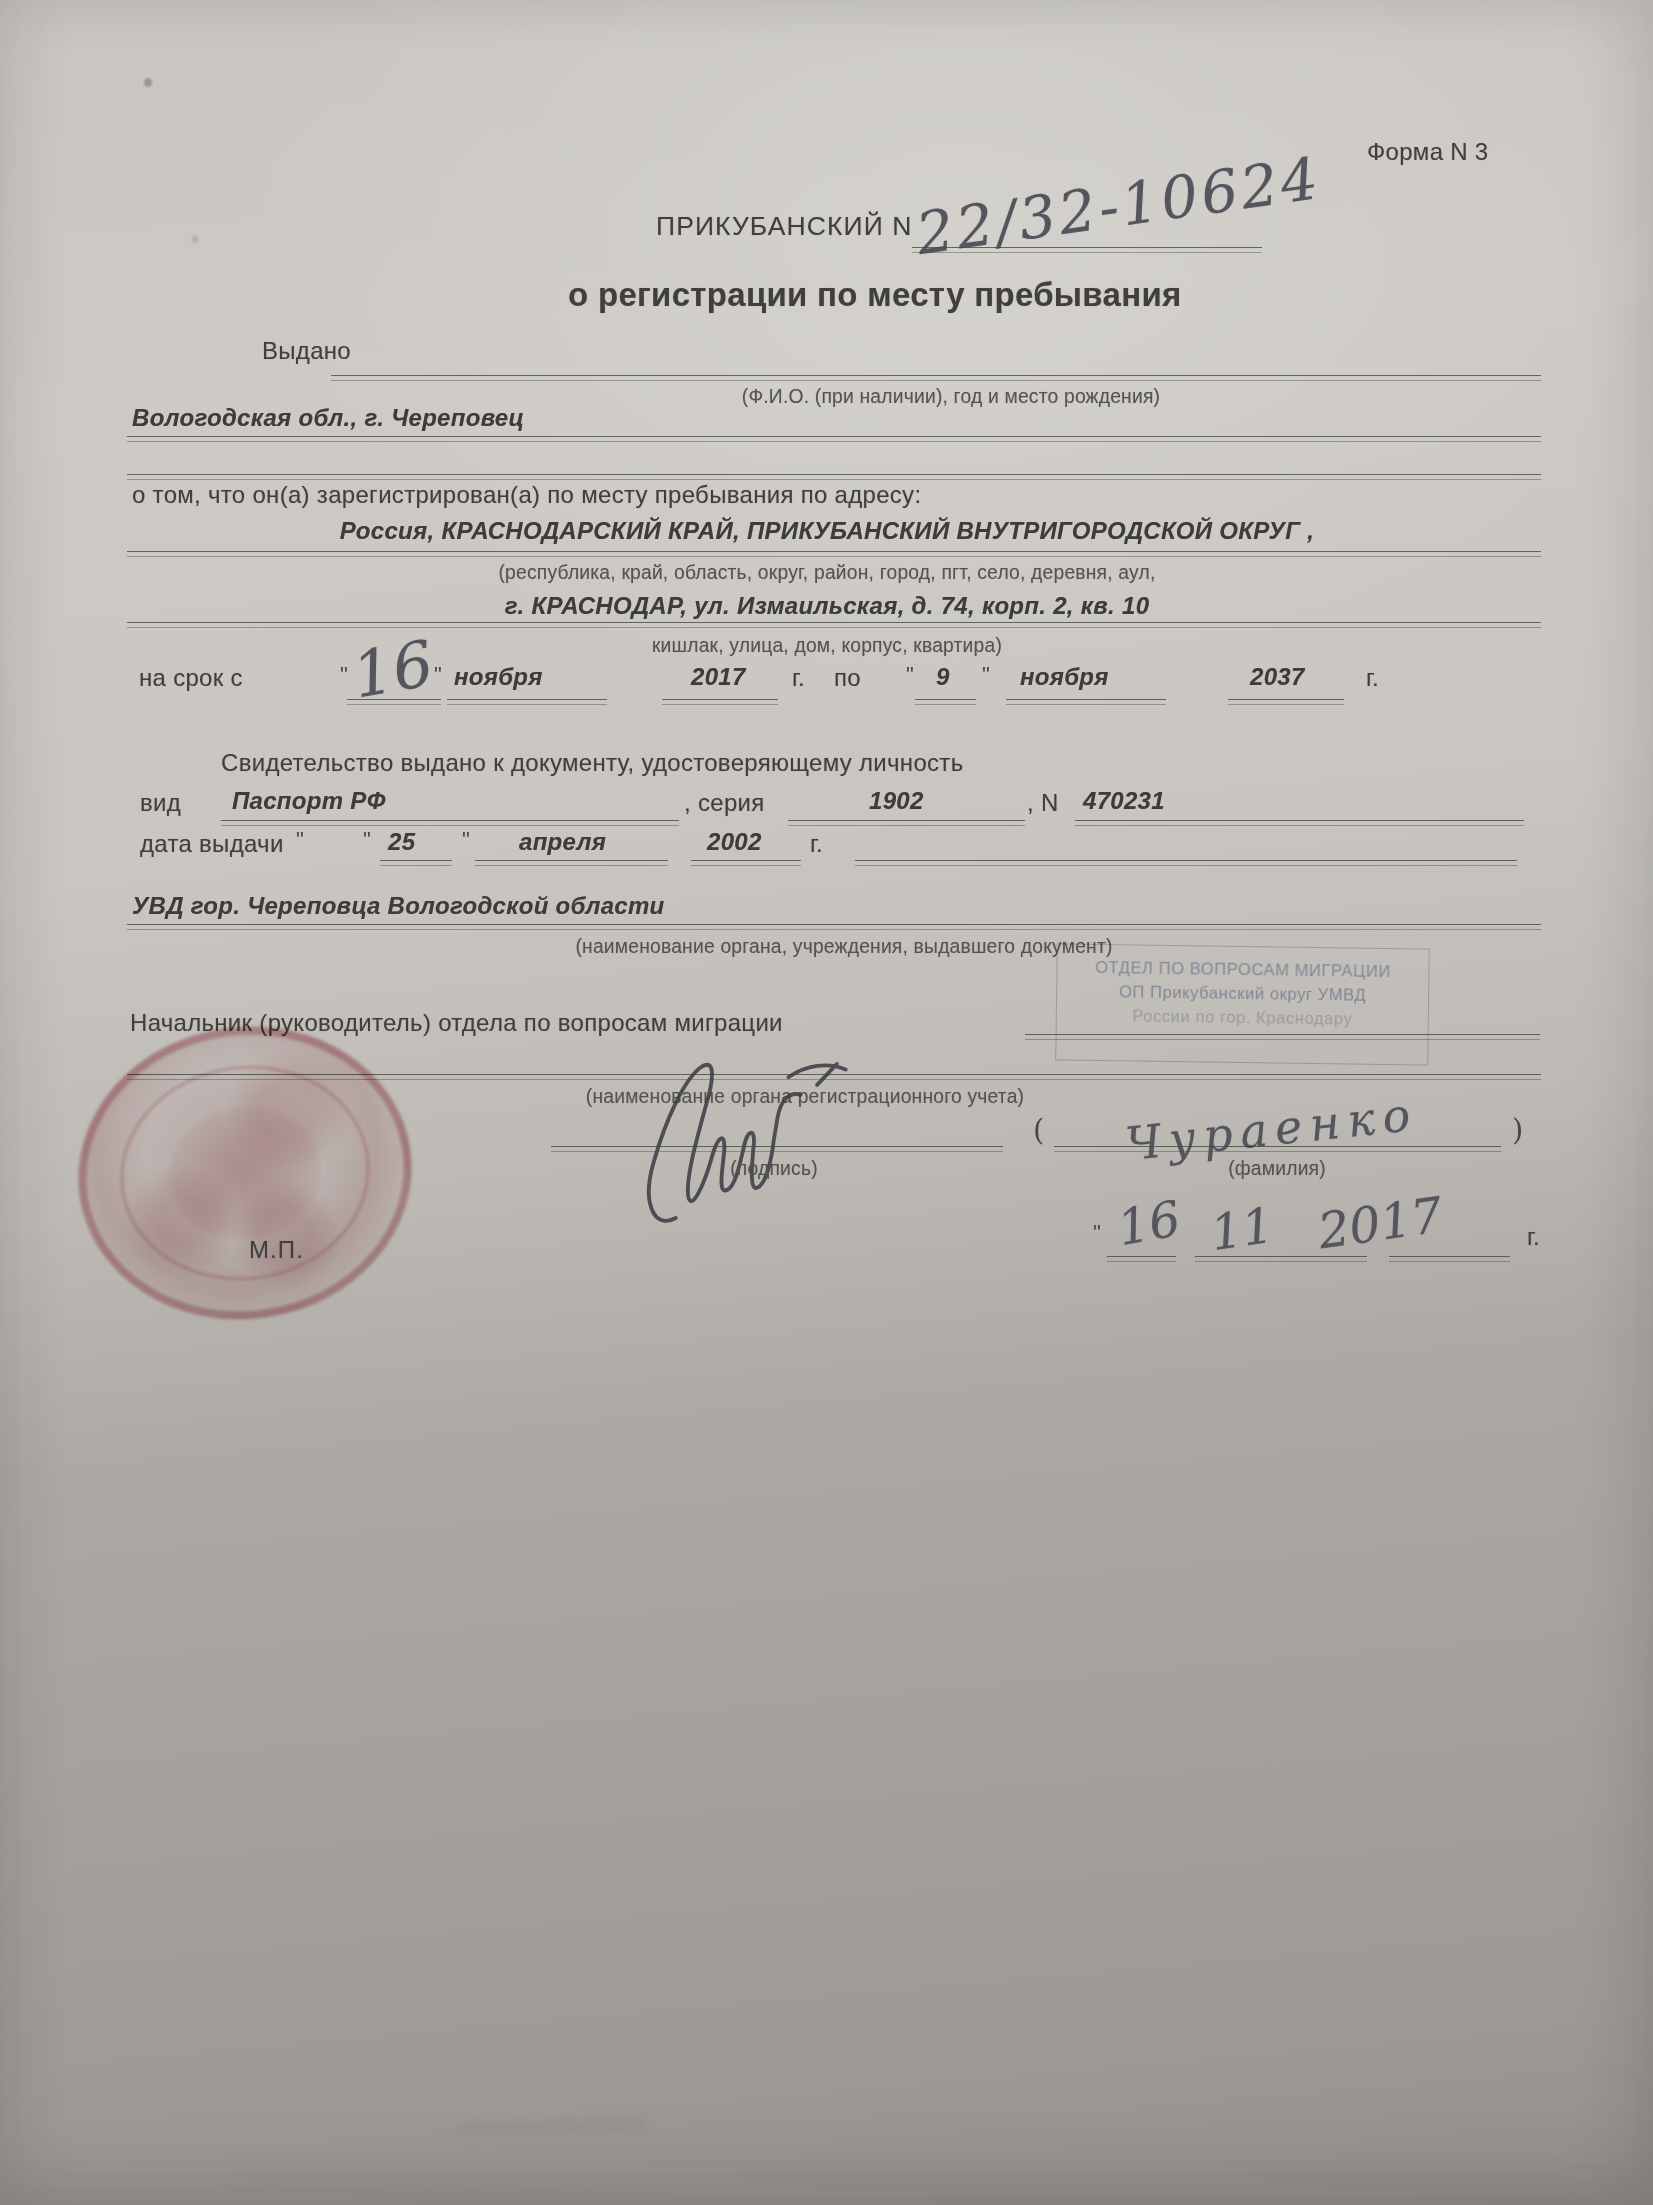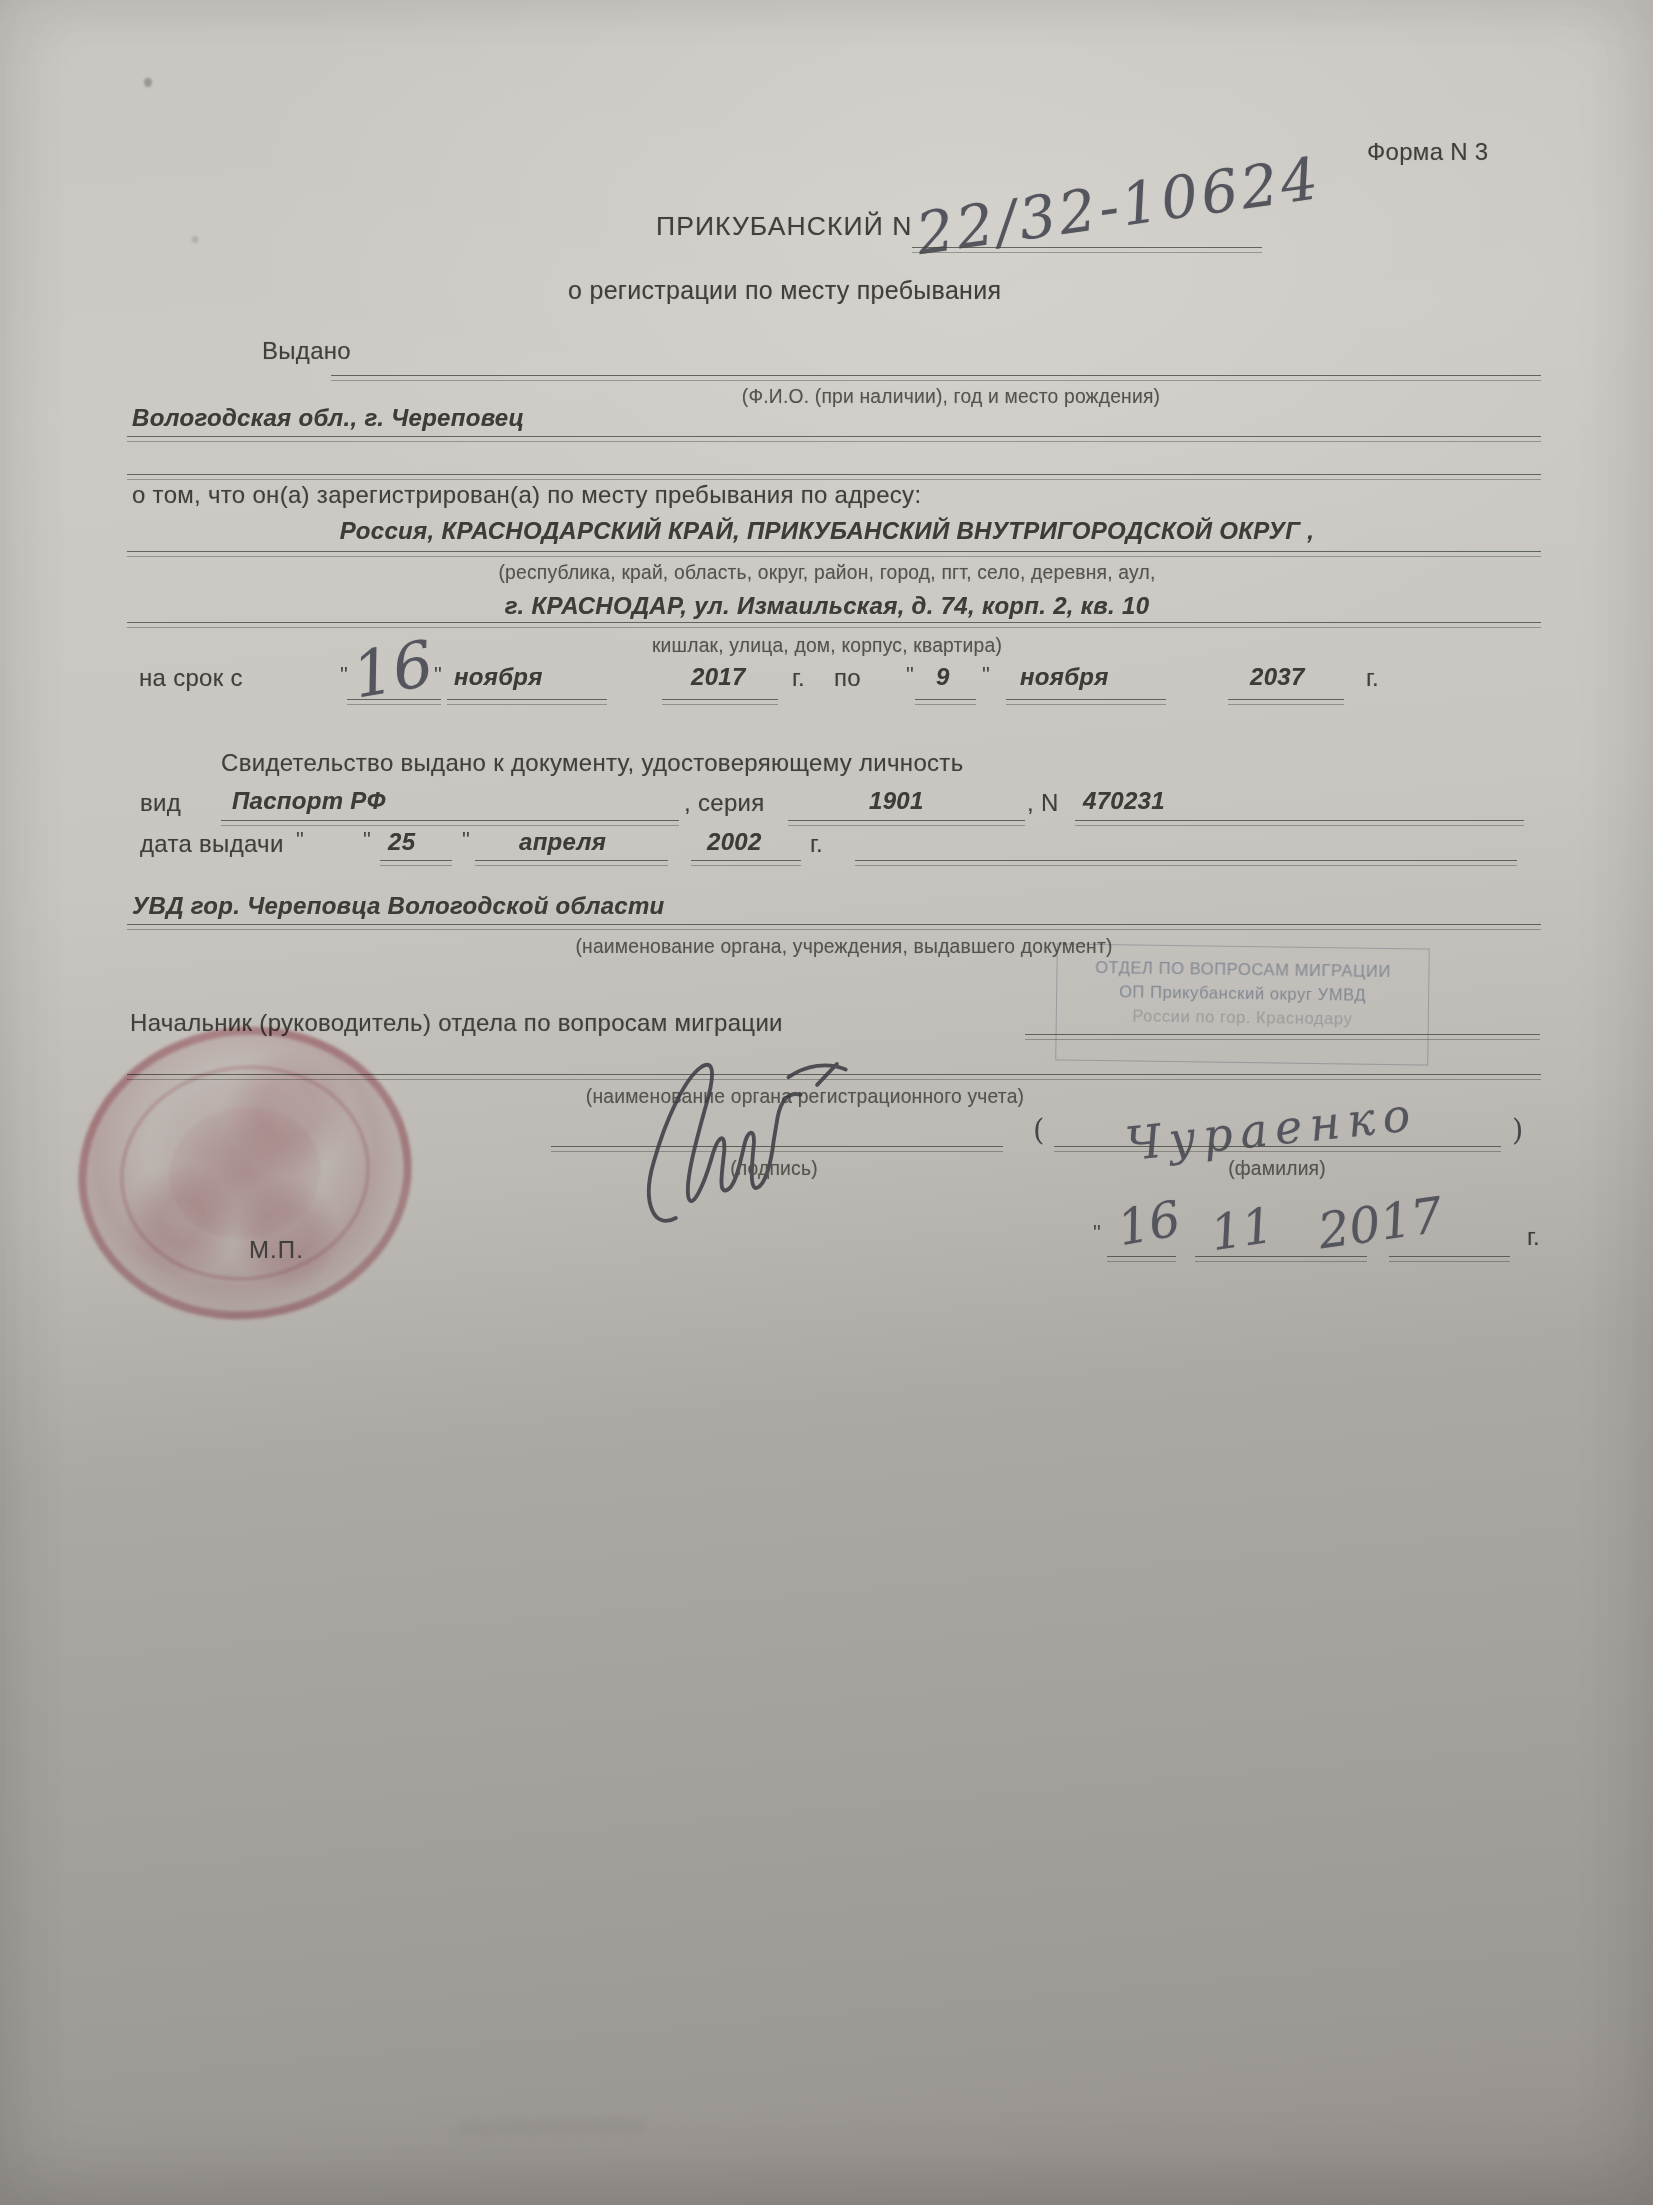--- a/index.html
+++ b/index.html
@@ -49,21 +49,21 @@
 </head>
 <body>
 
 <div id="page">
 
   <div class="abs t" style="left:1367px;top:138px;font-size:24px;">Форма N 3</div>
 
   <div class="abs t" style="left:656px;top:211px;font-size:26.5px;letter-spacing:1.1px;">ПРИКУБАНСКИЙ N</div>
   <div class="abs hw" style="left:915px;top:172px;font-size:58px;letter-spacing:3.3px;transform:rotate(-8deg);">22/32-10624</div>
   <div class="ul" style="left:912px;top:247px;width:350px;"></div>
-  <div class="abs t" style="left:568px;top:276px;font-size:25px;">о регистрации по месту пребывания</div>
+  <div class="abs t" style="left:568px;top:276px;font-size:33px;font-weight:bold;">о регистрации по месту пребывания</div>
 
   <div class="abs t" style="left:262px;top:337px;">Выдано</div>
   <div class="ul" style="left:331px;top:375px;width:1210px;"></div>
   <div class="abs cap ctr" style="left:951px;top:386px;">(Ф.И.О. (при наличии), год и место рождения)</div>
 
   <div class="abs v" style="left:132px;top:404px;">Вологодская обл., г. Череповец</div>
   <div class="ul" style="left:127px;top:436px;width:1414px;"></div>
   <div class="ul" style="left:127px;top:474px;width:1414px;"></div>
 
   <div class="abs v ctr" style="left:827px;top:517px;font-size:24px;">Россия, КРАСНОДАРСКИЙ КРАЙ, ПРИКУБАНСКИЙ ВНУТРИГОРОДСКОЙ ОКРУГ ,</div>
@@ -93,21 +93,21 @@
   <div class="ul" style="left:1006px;top:699px;width:160px;"></div>
   <div class="abs v" style="left:1250px;top:663px;">2037</div>
   <div class="ul" style="left:1228px;top:699px;width:116px;"></div>
   <div class="abs t" style="left:1366px;top:664px;">г.</div>
 
   <div class="abs t" style="left:221px;top:749px;">Свидетельство выдано к документу, удостоверяющему личность</div>
   <div class="abs t" style="left:140px;top:789px;">вид</div>
   <div class="abs v" style="left:232px;top:787px;">Паспорт РФ</div>
   <div class="ul" style="left:221px;top:820px;width:458px;"></div>
   <div class="abs t" style="left:684px;top:789px;">, серия</div>
-  <div class="abs v" style="left:869px;top:787px;">1901</div>
+  <div class="abs v" style="left:869px;top:787px;">1902</div>
   <div class="ul" style="left:788px;top:820px;width:237px;"></div>
   <div class="abs t" style="left:1027px;top:789px;">, N</div>
   <div class="abs v" style="left:1083px;top:787px;">470231</div>
   <div class="ul" style="left:1075px;top:820px;width:449px;"></div>
 
   <div class="abs t" style="left:140px;top:830px;">дата выдачи</div>
   <div class="abs q" style="left:296px;top:827px;">"</div>
   <div class="abs q" style="left:363px;top:827px;">"</div>
   <div class="abs v" style="left:388px;top:828px;">25</div>
   <div class="ul" style="left:380px;top:860px;width:72px;"></div>

